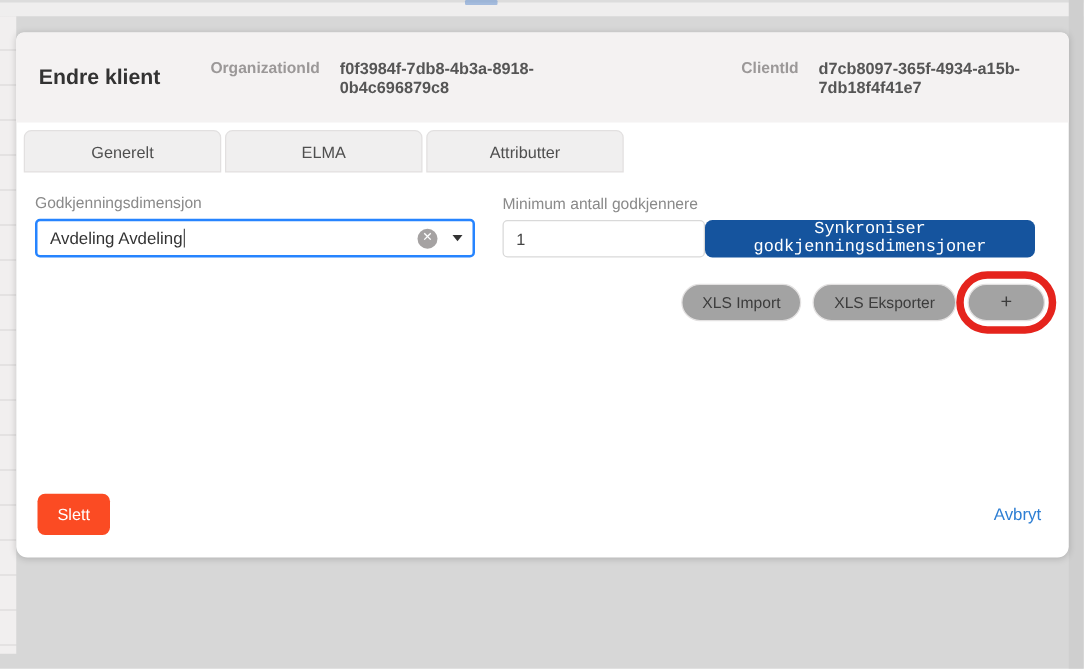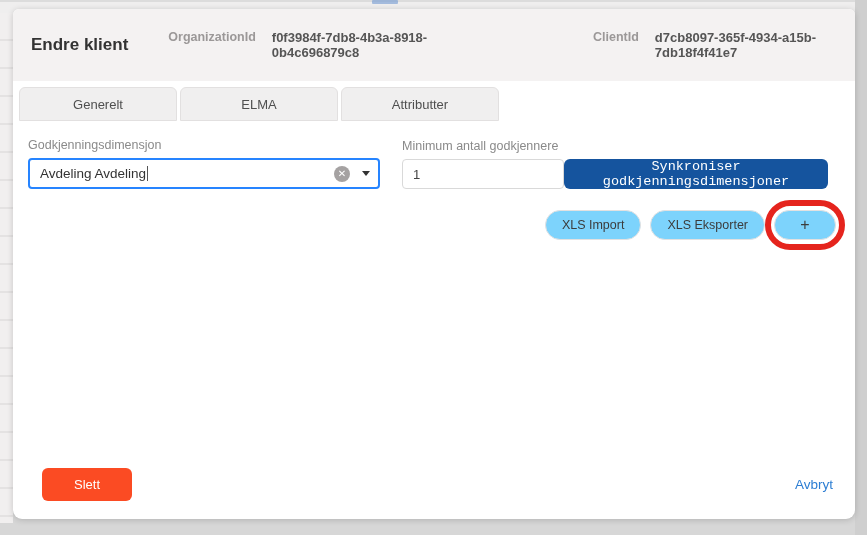--- a/index.html
+++ b/index.html
@@ -14,21 +14,21 @@
   .bg-top { position:absolute; left:0; top:0; width:867px; height:13px; background:#efeeee; border-top:2px solid #dcdcdc; }
   .bg-left {
     position:absolute; left:0; top:13px; width:13px; height:510px;
     background:repeating-linear-gradient(#f1efef 0 26px, #e4e2e2 26px 28px);
   }
   .bg-right { position:absolute; right:0; top:0; width:12px; height:535px; background:#cfcfcf; }
   .bg-artifact { position:absolute; left:372px; top:0; width:26px; height:4px; background:#7b9fd4; opacity:.65; border-radius:1px; }
 
   
   .modal {
-    position:absolute; left:13px; top:9px; width:842px; height:510px;
+    position:absolute; left:13px; top:26px; width:842px; height:420px;
     background:#ffffff; border-radius:6px 6px 9px 9px;
     box-shadow:0 1px 6px rgba(0,0,0,.18);
   }
   .modal-header {
     height:72px; background:#f4f2f2; border-radius:6px 6px 0 0;
     display:flex; align-items:center; padding:0 18px;
   }
   .modal-title { font-size:17px; font-weight:bold; color:#333; white-space:nowrap; }
   .id-block { display:flex; gap:16px;font-weight:bold; }
   .id-block.org { margin-left:40px; }
@@ -76,21 +76,21 @@
   }
   .sync-btn {
     margin-left:auto; margin-right:12px; height:30px;
     background:#15549e; color:#fff; border:none; border-radius:6px;
     font-size:13.5px; padding:0 15px; cursor:pointer; font-family:Liberation Mono, monospace;
   }
 
   
   .toolbar { display:flex; justify-content:flex-end; align-items:center; margin-top:18px; gap:9px; padding-right:4px; height:36px; }
   .pill {
-    height:30px; background:#7dd3fc; border:1px solid #e3e1e1; border-radius:16px;
+    height:30px; background:#a3a3a3; border:1px solid #e3e1e1; border-radius:16px;
     font-size:12.5px; color:#3c3c3c; padding:0 16px; cursor:pointer; font-family:"Liberation Sans",sans-serif;
   }
   .add-wrap { position:relative; }
   .pill.add { width:62px; font-size:16px; padding:0; }
   .annotation {
     position:absolute; left:-9px; top:-10px; width:80px; height:50px;
     border:6px solid #e5241d; border-radius:26px; pointer-events:none;
   }
 
   
@@ -109,21 +109,21 @@
   .th:nth-child(7){ flex:1; border-right:none; }
   .empty-state { text-align:center; margin-top:22px; font-size:15px; color:#b0aeae; }
 
   
   .footer {
     position:absolute; left:17px; right:22px; bottom:18px;
     display:flex; justify-content:space-between; align-items:center;
   }
   .delete-btn {
     background:#fb4b23; color:#fff; border:none; border-radius:6px;
-    font-size:13px; padding:9px 32px; cursor:pointer; font-family:"Liberation Sans",sans-serif;margin-left:12px;
+    font-size:13px; padding:9px 16px; cursor:pointer; font-family:"Liberation Sans",sans-serif;
   }
   .cancel-link { font-size:13.5px; color:#2d7ed3; cursor:pointer; text-decoration:none; }
 </style>
 </head>
 <body>
 
 <div class="bg-top"></div>
 <div class="bg-artifact"></div>
 <div class="bg-left"></div>
 <div class="bg-right"></div>

